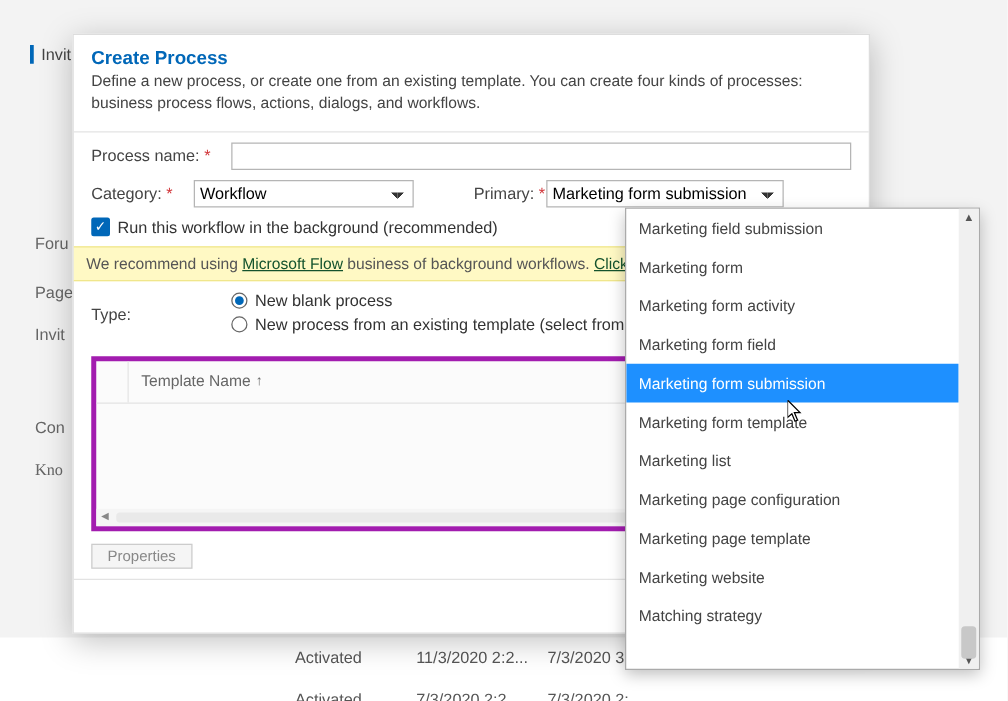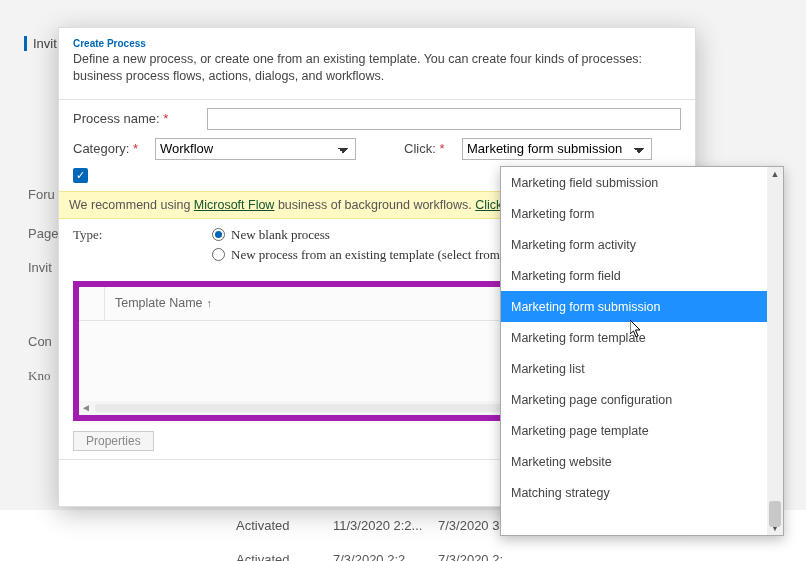--- a/index.html
+++ b/index.html
@@ -13,51 +13,51 @@
   .modal {
     position: absolute;
     left: 58px; top: 27px;
     width: 638px; height: 480px;
     background: #fff;
     box-shadow: 0 6px 24px rgba(0,0,0,.25);
     border: 1px solid #ddd;
     display: flex; flex-direction: column;
   }
   .mhdr { padding: 10px 14px 8px; }
-  .mtitle { color: #0067B8; font-weight: 600; font-size: 10px; }
+  .mtitle { color: #0067B8; font-weight: 600; font-size: 15px; }
   .msub   { font-size: 12.5px; color: #444; margin-top: 2px; line-height: 1.35; }
   .mrule  { height: 1px; background: #e3e3e3; margin: 6px 0 0; }
   .mbody  { padding: 8px 14px 0; flex: 1; display: flex; flex-direction: column; }
 
-  .row { display: flex; align-items: center; margin-bottom: 8px; gap: 27px; }
+  .row { display: flex; align-items: center; margin-bottom: 8px; }
   .label { width: 112px; font-size: 13px; color: #444; }
   .req::after { content: " *"; color: #d13438; }
   input.txt, select.sel { font: inherit; border: 1px solid #b5b5b5; background: #fff; height: 22px; padding: 0 4px; }
   input.txt { width: 498px; }
-  select.sel { width: 201px; appearance: none; -webkit-appearance: none; background-image:
+  select.sel { width: 176px; appearance: none; -webkit-appearance: none; background-image:
       linear-gradient(45deg, transparent 50%, #333 50%),
       linear-gradient(135deg, #333 50%, transparent 50%);
     background-position: calc(100% - 12px) 9px, calc(100% - 7px) 9px;
     background-size: 5px 5px, 5px 5px;
     background-repeat: no-repeat;
     padding-right: 20px;
   }
   .row2 { display: flex; gap: 48px; }
   .row2 .sub { display: flex; align-items: center; }
 
   .chk { display: inline-flex; align-items: center; justify-content: center; width: 15px; height: 15px; background: #0067B8; color: #fff; font-size: 11px; border-radius: 2px; margin-right: 6px; }
 
   .banner { background: #fff9c4; color: #555; font-size: 12.5px; padding: 6px 10px; margin: 0 -14px 8px; border-top: 1px solid #f0e68c; border-bottom: 1px solid #f0e68c; }
   .banner a { color: #14532d; text-decoration: underline; }
 
   .radio-row { display: flex; align-items: center; margin-bottom: 4px; }
   .radio { width: 13px; height: 13px; border: 1px solid #666; border-radius: 50%; margin-right: 6px; position: relative; display: inline-block; }
   .radio.checked::after { content: ""; position: absolute; inset: 2px; border-radius: 50%; background: #0067B8; }
 
-  .grid { border: 6px solid #a21caf; margin-top: 6px; background: #fbfbfb; height: 140px; display: flex; flex-direction: column; overflow: hidden; }
+  .grid { border: 4px solid #a21caf; margin-top: 6px; background: #fbfbfb; height: 140px; display: flex; flex-direction: column; overflow: hidden; }
   .grid-head { display: flex; align-items: center; height: 34px; border-bottom: 1px solid #e3e3e3; color: #666; font-size: 12.5px; }
   .gh-spacer { width: 26px; border-right: 1px solid #e5e5e5; height: 100%; }
   .gh-col1 { flex: 1; padding-left: 10px; display: flex; align-items: center; }
   .gh-col2 { width: 96px; border-left: 1px solid #e5e5e5; padding-left: 8px; display: flex; align-items: center; }
   .sort-arrow { margin-left: 4px; font-size: 11px; }
 
   .grid-body { flex: 1; }
   .grid-sb { height: 14px; display: flex; align-items: center; background: #f5f5f5; }
   .grid-sb .arrow { width: 14px; text-align: center; color: #888; font-size: 10px; }
   .grid-sb .track { flex: 1; height: 8px; background: #e9e9e9; border-radius: 3px; margin: 0 2px; }
@@ -120,36 +120,37 @@
     </div>
 
     <div class="row row2">
       <div class="sub">
         <div class="label req" style="width:82px;">Category:</div>
         <select class="sel">
           <option>Workflow</option>
         </select>
       </div>
       <div class="sub">
-        <div class="label req" style="width:58px;">Click:</div>
+        <div class="label req" style="width:58px;">Primary:</div>
         <select class="sel" style="width:190px;">
           <option>Marketing form submission</option>
         </select>
       </div>
     </div>
 
     <div class="row">
       <span class="chk">✓</span>
+      <span>Run this workflow in the background (recommended)</span>
     </div>
 
     <div class="banner">
       <span>We recommend using </span><a href="#">Microsoft Flow</a><span> business of background workflows. </span><a href="#">Click here</a><span> to start building Flows!</span>
     </div>
 
-    <div class="row" style="align-items:flex-start;font-family:Liberation Serif, serif;">
+    <div class="row" style="align-items:center;">
       <div class="label" style="width:112px;">Type:</div>
       <div>
         <div class="radio-row">
           <span class="radio checked"></span>
           <span>New blank process</span>
         </div>
         <div class="radio-row">
           <span class="radio"></span>
           <span>New process from an existing template (select from list):</span>
         </div>

